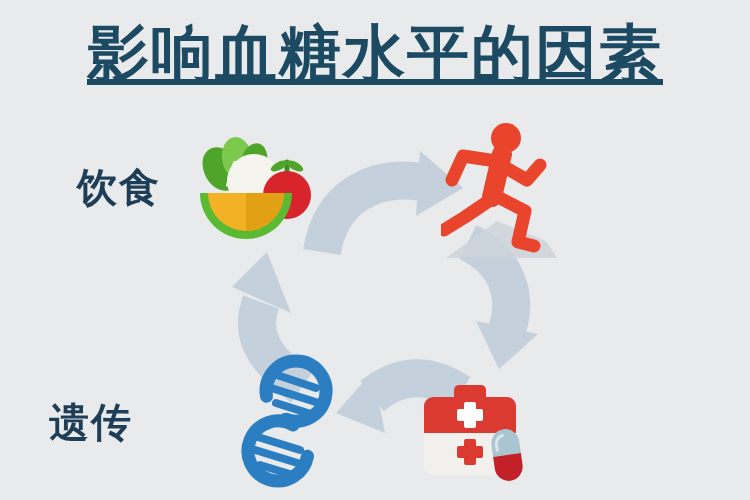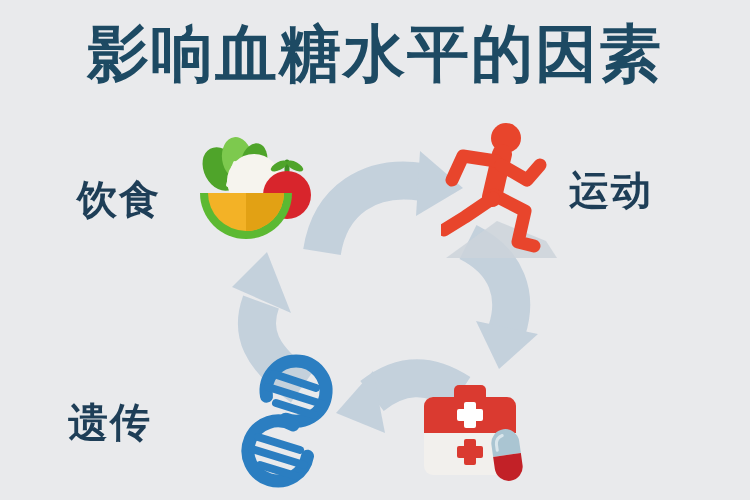--- a/index.html
+++ b/index.html
@@ -6,29 +6,30 @@
   body{
     width:750px;height:500px;overflow:hidden;
     font-family:"Liberation Sans", sans-serif;
     background:#e9eaec;
   }
   .stage{position:relative;width:750px;height:500px;background:#e9eaec;}
   .title{
     position:absolute;left:0;top:12px;width:750px;margin:0;
     text-align:center;font-size:62px;font-weight:800;letter-spacing:2px;
     color:#1d4a63;
+    text-decoration:underline;
   }
   .node-label{
     position:absolute;font-size:40px;font-weight:600;color:#1e3e57;letter-spacing:2px;
     white-space:nowrap;
   }
-  #label-diet{left:77px;top:160px;margin-top:12px;}
+  #label-diet{left:77px;top:160px;}
   #label-exercise{left:569px;top:163px;}
   #label-diseases{left:545px;top:395px;}
-  #label-genetics{left:68px;top:395px;}
+  #label-genetics{left:49px;top:395px;}
   svg{position:absolute;display:block;}
   #arrows-svg{left:0;top:0;}
   #icon-food{left:188px;top:133px;}
   #icon-runner{left:441px;top:120px;}
   #icon-kit{left:418px;top:371px;}
   #icon-dna{left:232px;top:347px;}
 </style>
 </head>
 <body>
 
@@ -52,21 +53,20 @@
       </g>
       <g>
         <path d="M 302 387 C 260 357 250 332 261 302" fill="none" stroke-width="38"></path>
         <polygon points="232,287 291,313 267,252" stroke="none"></polygon>
       </g>
     </g>
     <polygon points="446,258 497,221 546,241 557,258" fill="#ccd4da" opacity="0.85"></polygon>
   </svg>
 
   <span class="node-label" id="label-diet">饮食</span>
-  <span class="node-label" id="label-exercise">运动</span>
   <span class="node-label" id="label-genetics">遗传</span>
 
   <svg id="icon-food" width="128" height="106" viewBox="0 0 128 106">
     <g>
       <ellipse cx="33" cy="36" rx="17" ry="23" transform="rotate(-28 33 36)" fill="#4fa42a"></ellipse>
       <ellipse cx="49" cy="25" rx="15" ry="21" transform="rotate(-8 49 25)" fill="#7dc94e"></ellipse>
       <ellipse cx="66" cy="29" rx="13" ry="19" transform="rotate(14 66 29)" fill="#4fa42a"></ellipse>
       <ellipse cx="57" cy="38" rx="10" ry="15" transform="rotate(4 57 38)" fill="#8fd463"></ellipse>
       <path d="M40 52 Q44 38 47 30" stroke="#eef6e4" stroke-width="4" fill="none" stroke-linecap="round"></path>
       <path d="M58 52 Q60 42 61 34" stroke="#eef6e4" stroke-width="3" fill="none" stroke-linecap="round"></path>

